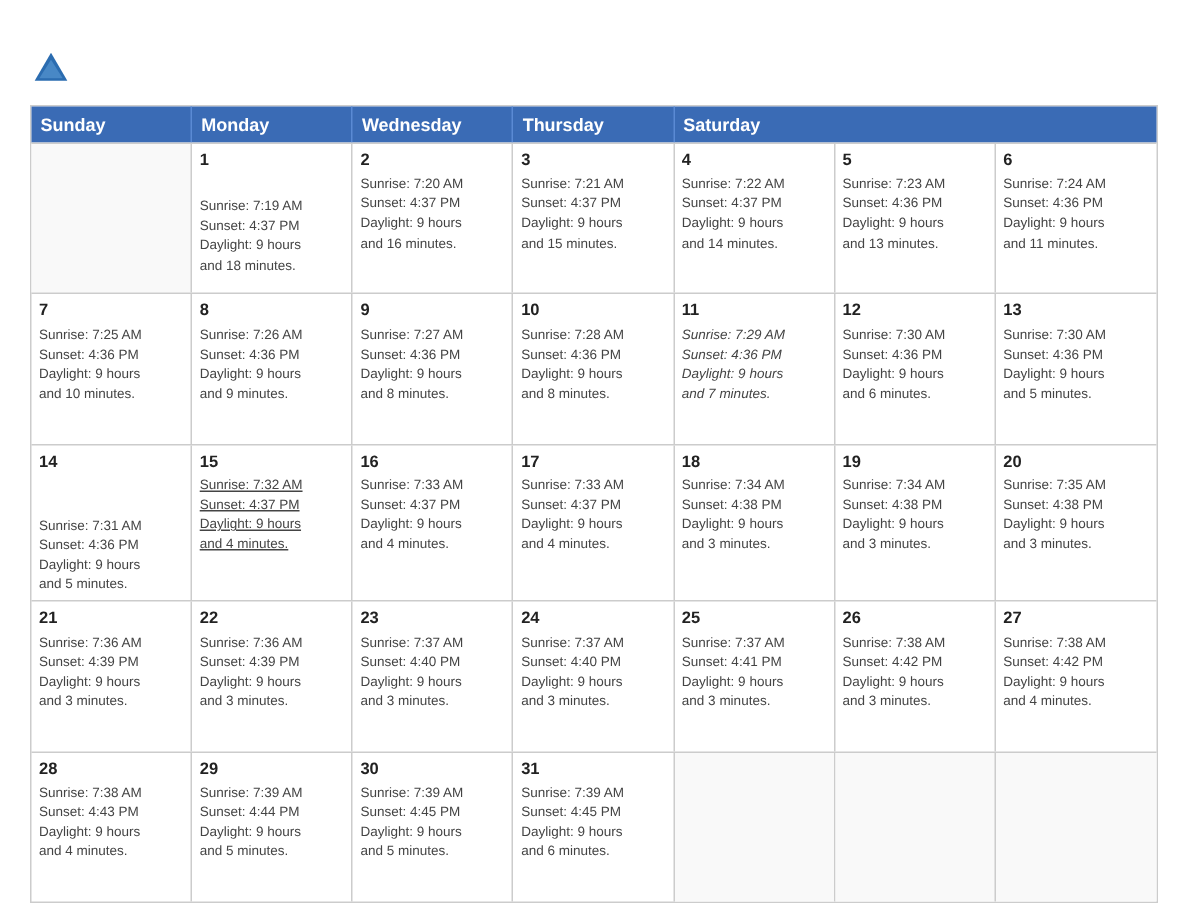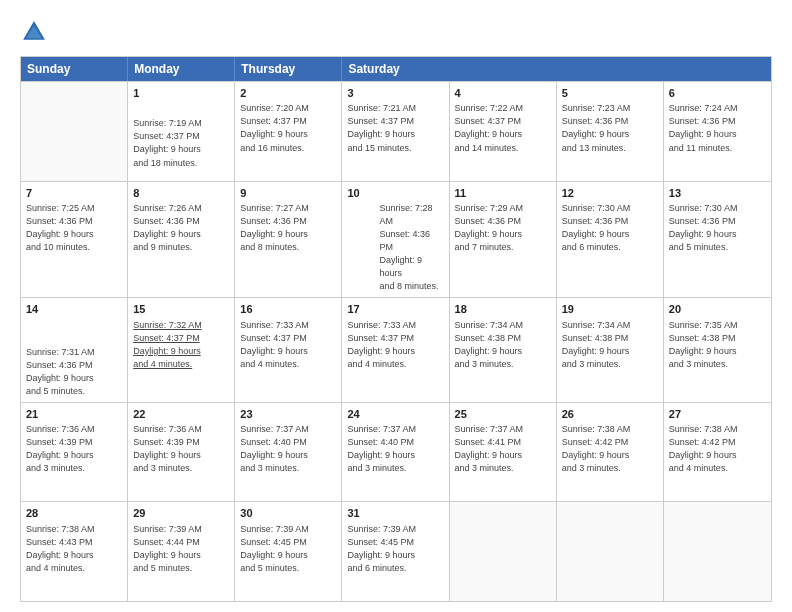--- a/index.html
+++ b/index.html
@@ -6,21 +6,21 @@
     body {
       width: 792px;
       height: 612px;
       font-family: Arial, sans-serif;
       background: #fff;
       overflow: hidden;
     }
     .page {
       width: 792px;
       height: 612px;
-      padding: 18px 20px 10px 20px;
+      padding: 32px 20px 10px 20px;
       display: flex;
       flex-direction: column;
     }
     .header {
       display: flex;
       justify-content: space-between;
       align-items: flex-start;
       margin-bottom: 10px;
     }
     .logo {
@@ -129,20 +129,21 @@
     <div class="title-block">
       <div class="main-title"></div>
       <div class="subtitle"></div>
     </div>
   </div>
 
   <div class="calendar">
     <div class="cal-header">
     <div class="cal-header-cell">Sunday</div>
         <div class="cal-header-cell">Monday</div>
+        <div class="cal-header-cell">Wednesday</div>
         <div class="cal-header-cell">Thursday</div>
         <div class="cal-header-cell">Saturday</div>
       </div>
     <div class="cal-body">
     <div class="cal-row">
           <div class="cal-cell empty"></div>
           <div class="cal-cell">
             <span class="day-number">1</span>
             <div class="day-info" style="white-space: pre-line; margin-top: 16px;">Sunrise: 7:19 AM
 Sunset: 4:37 PM
@@ -202,28 +203,28 @@
           </div>
           <div class="cal-cell">
             <span class="day-number">9</span>
             <div class="day-info" style="white-space: pre-line;">Sunrise: 7:27 AM
 Sunset: 4:36 PM
 Daylight: 9 hours
 and 8 minutes.</div>
           </div>
           <div class="cal-cell">
             <span class="day-number">10</span>
-            <div class="day-info" style="white-space: pre-line; margin-left: 32px;">Sunrise: 7:28 AM
+            <div class="day-info" style="white-space: pre-line;">Sunrise: 7:28 AM
 Sunset: 4:36 PM
 Daylight: 9 hours
 and 8 minutes.</div>
           </div>
           <div class="cal-cell">
             <span class="day-number">11</span>
-            <div class="day-info" style="white-space: pre-line;">Sunrise: 7:29 AM
+            <div class="day-info" style="white-space: pre-line; font-style: italic;">Sunrise: 7:29 AM
 Sunset: 4:36 PM
 Daylight: 9 hours
 and 7 minutes.</div>
           </div>
           <div class="cal-cell">
             <span class="day-number">12</span>
             <div class="day-info" style="white-space: pre-line;">Sunrise: 7:30 AM
 Sunset: 4:36 PM
 Daylight: 9 hours
 and 6 minutes.</div>

